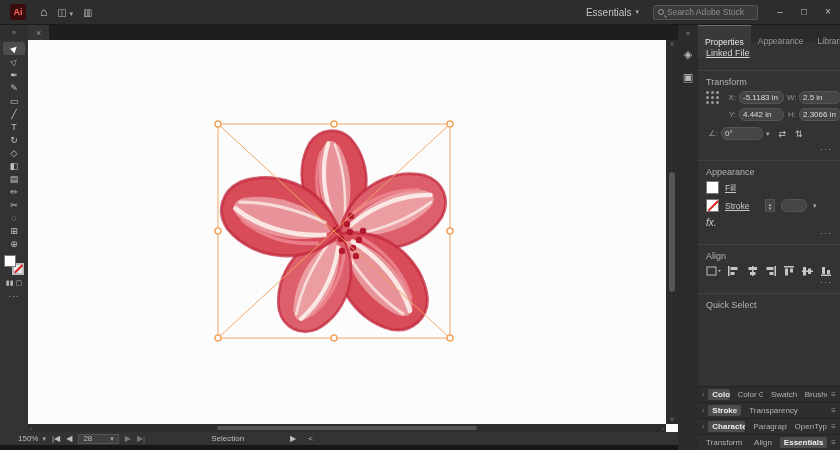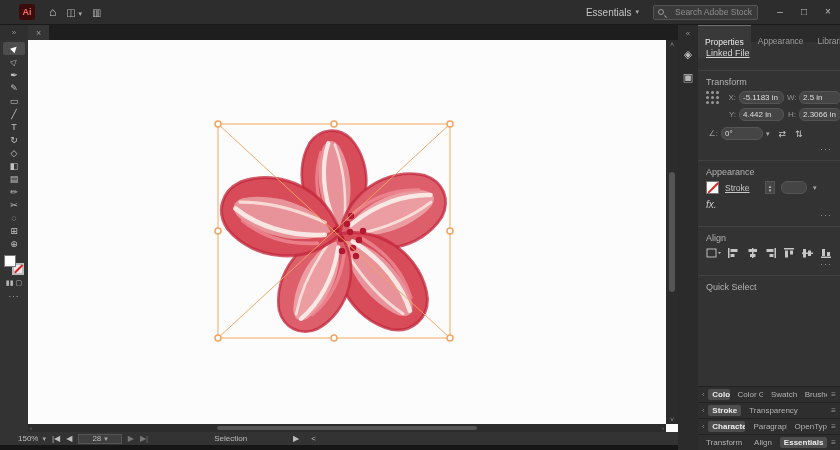--- a/index.html
+++ b/index.html
@@ -4,33 +4,33 @@
 <style>
   * { margin:0; padding:0; box-sizing:border-box; }
   html,body { width:840px; height:450px; overflow:hidden; background:#1f1f1f;
     font-family:"Liberation Sans","DejaVu Sans",sans-serif; }
   .abs { position:absolute; }
   #app { position:relative; width:840px; height:450px; }
 
   
   #appbar { left:0; top:0; width:840px; height:25px; background:#2d2d2d;
     display:flex; align-items:center; color:#c9c9c9; font-size:10px; border-bottom:1px solid #1a1a1a; }
-  #ai-logo { width:16px; height:16px; margin-left:19px; background:#3a0c0c; color:#ff6a5e;
+  #ai-logo { width:16px; height:16px; margin-left:10px; background:#3a0c0c; color:#ff6a5e;
     font-size:9px; font-weight:bold; display:flex; align-items:center; justify-content:center; border-radius:2px; }
   .home { margin-left:14px; font-size:12px; color:#cfcfcf; }
   #menus { display:flex; margin-left:12px; }
   #menus span { padding:0 8px; cursor:default; }
   .topicon { color:#b5b5b5; font-size:10px; margin-left:10px; }
   #workspace { margin-left:auto; display:flex; align-items:center; gap:4px; color:#c5c5c5; }
   #searchbox { margin-left:14px; width:105px; height:15px; background:#3a3a3a; border:1px solid #555;
     border-radius:2px; display:flex; align-items:center; padding:0 4px; gap:3px; }
   #searchbox .mag { width:6px; height:6px; border:1px solid #9a9a9a; border-radius:50%; position:relative; flex:none; }
   #searchbox .mag::after { content:""; position:absolute; width:3px; height:1px; background:#9a9a9a;
     transform:rotate(45deg); left:5px; top:6px; }
-  #searchbox input { background:transparent; border:none; outline:none; color:#bdbdbd; font-size:8.5px; width:88px;margin-left:8px; }
+  #searchbox input { background:transparent; border:none; outline:none; color:#bdbdbd; font-size:8.5px; width:88px; }
   #searchbox input::placeholder { color:#8f8f8f; }
   #winctl { display:flex; margin-left:10px; }
   #winctl span { width:24px; text-align:center; color:#bdbdbd; font-size:10px; line-height:24px; }
 
   
   #tabbar { left:0; top:25px; width:678px; height:15px; background:#1e1e1e; display:flex; }
   #toolhead { width:28px; height:15px; background:#2f2f2f; color:#8f8f8f; font-size:8px;
     display:flex; align-items:center; justify-content:center; }
   #doctab { height:15px; background:#353535; color:#c6c6c6; font-size:8.5px; display:flex;
     align-items:center; padding:0 8px; gap:8px; }
@@ -112,22 +112,22 @@
     padding:0 4px; gap:4px; font-size:8px; color:#b3b3b3; }
   .ptr .chev { color:#8a8a8a; font-size:7px; }
   .ptr .ptab2 { padding:1px 4px; border-radius:2px; white-space:nowrap; overflow:hidden; }
   .ptr .ptab2.active { background:#4d4d4d; color:#ededed; font-weight:bold; }
   .ptr .menu { margin-left:auto; color:#9a9a9a; font-size:8px; }
 
   
   #statusbar { left:0; top:432px; width:678px; height:13px; background:#333; display:flex;
     align-items:center; color:#bdbdbd; font-size:8px; gap:6px; padding-left:18px; }
   #statusbar .zoombox { display:flex; gap:4px; align-items:center; }
-  #statusbar .abox { background:#3f3f3f; border:1px solid #555; padding:0 13px; height:10px;
-    display:flex; align-items:center; gap:3px; }
+  #statusbar .abox { background:#3f3f3f; border:1px solid #555; padding:0 4px; height:10px;
+    display:flex; align-items:center; gap:18px; }
   #statusbar .dim { color:#777; }
   #statusbar .stat { margin-left:60px; }
   #statusbar .tail { margin-left:40px; display:flex; gap:12px; }
   #bottomstrip { left:0; top:445px; width:678px; height:5px; background:#161616; }
 </style>
 </head>
 <body>
 
 <div id="app">
 
@@ -314,20 +314,24 @@
         <span class="flabel" style="width:12px">∠:</span>
         <span class="fld w42">0°</span>
         <span class="ddchev">▾</span>
         <span class="flip">⇄</span>
         <span class="flip">⇅</span>
       </div>
       <div class="dots-more">···</div>
       <div class="hr"></div>
 
       <div class="sect-label">Appearance</div>
+      <div class="ap-row">
+        <span class="sw"></span>
+        <span class="ulabel">Fill</span>
+      </div>
       <div class="ap-row">
         <span class="sw none"></span>
         <span class="ulabel">Stroke</span>
         <span class="stepper">▴<br>▾</span>
         <span class="fld" style="width:26px"></span>
         <span class="ddchev">▾</span>
       </div>
       <div class="fx">fx.</div>
       <div class="dots-more">···</div>
       <div class="hr"></div>

